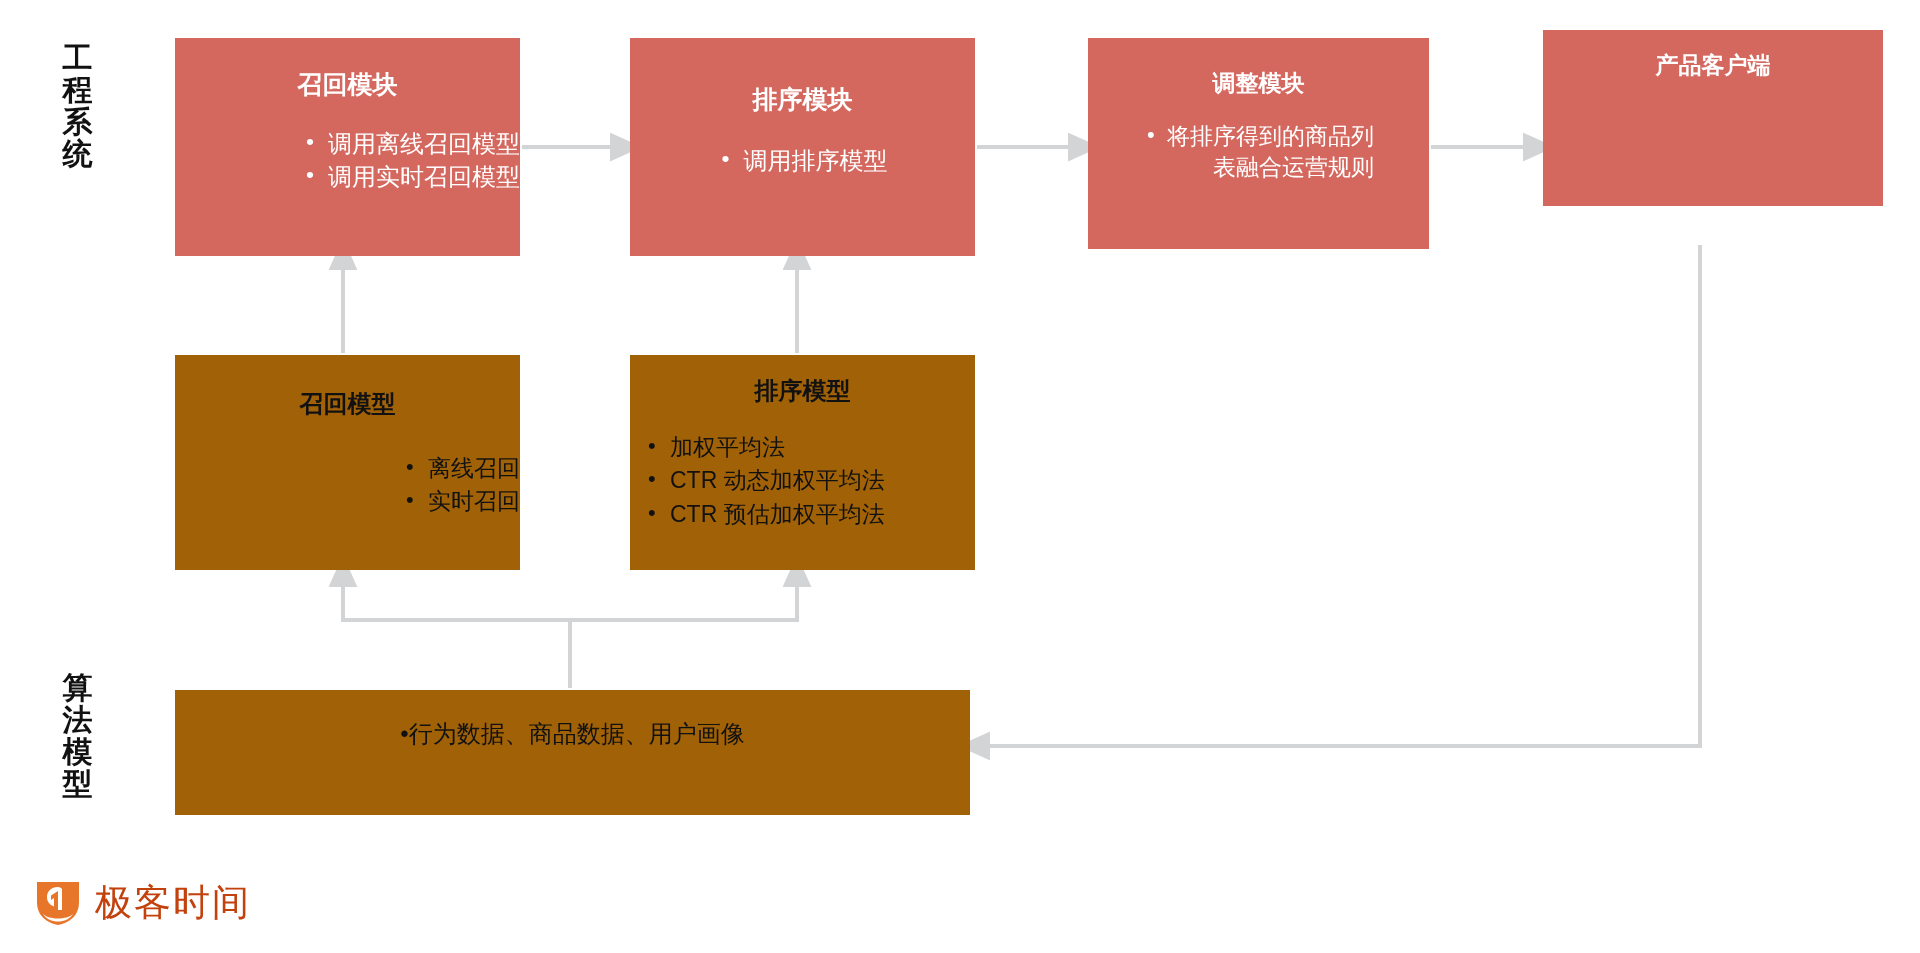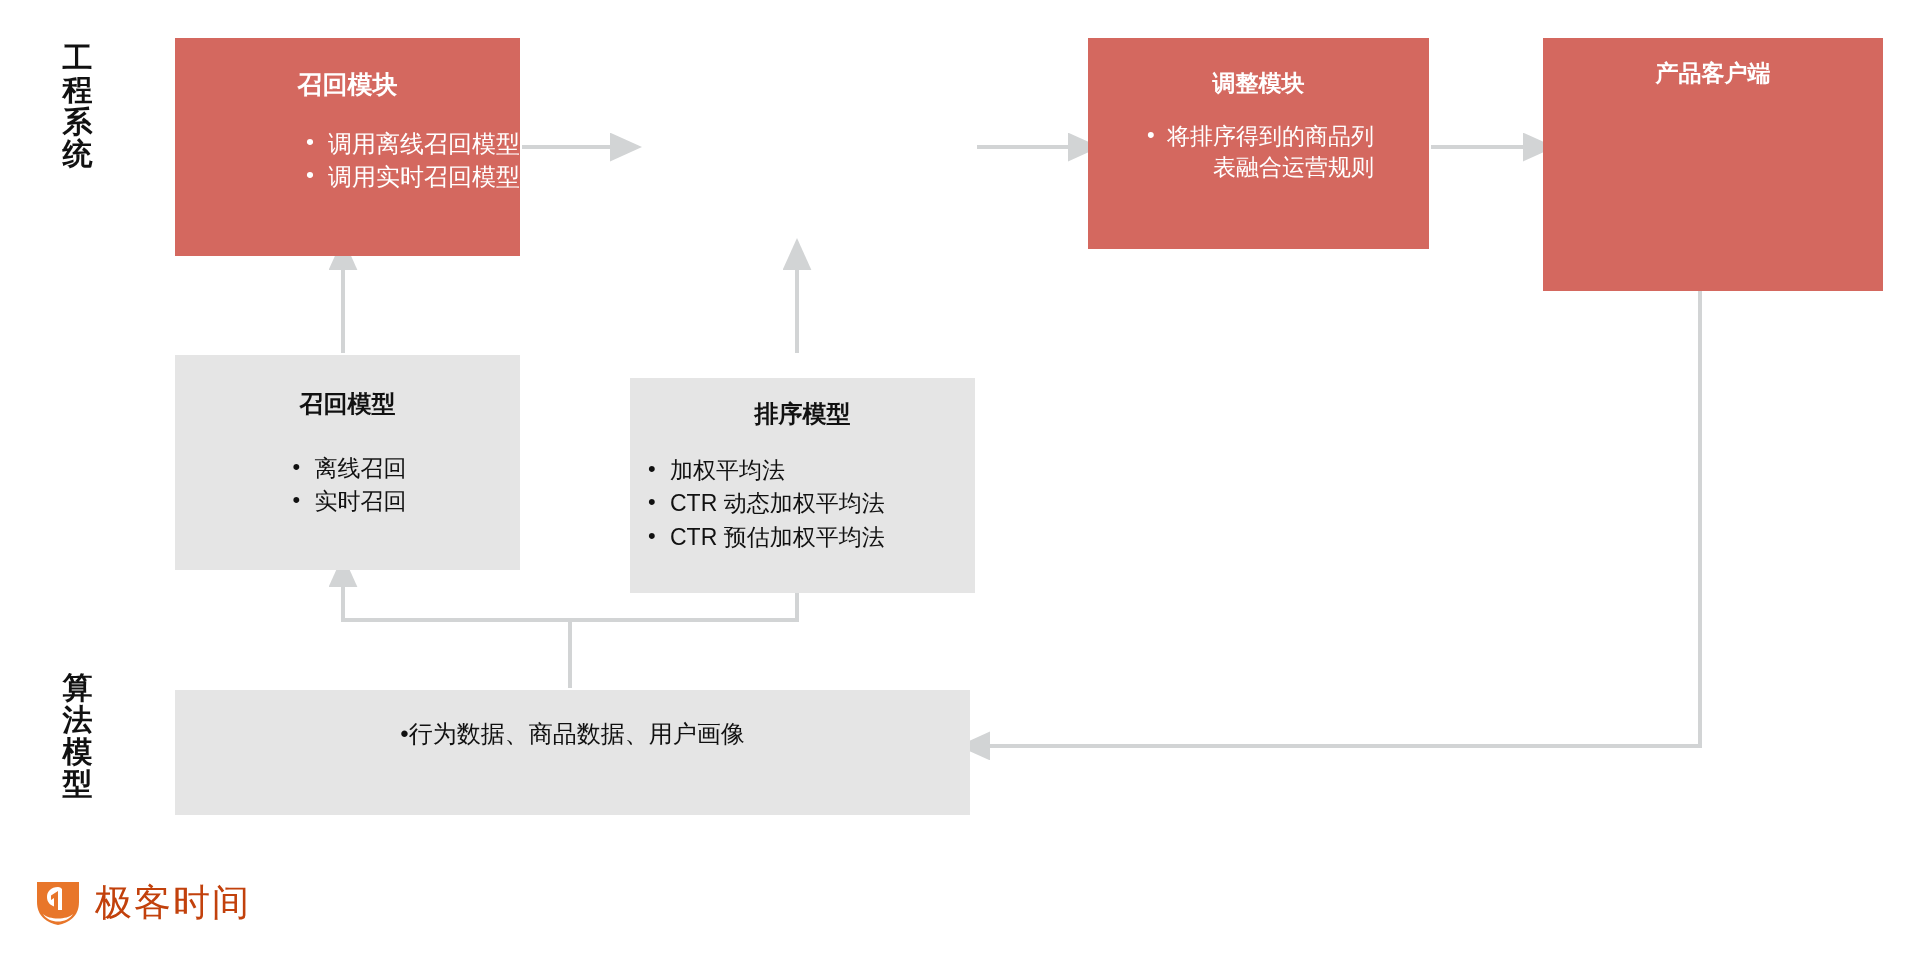--- a/index.html
+++ b/index.html
@@ -49,22 +49,23 @@
     box-sizing: border-box;
     display: flex;
     flex-direction: column;
     align-items: center;
   }
   .box.red {
     background: #d4685f;
     color: #ffffff;
   }
   .box.gray {
-    background: #e5e5e5;
+    background: #a16207;
     color: #111111;
+    align-items: flex-end;
   }
   .box-title {
     font-weight: bold;
     text-align: center;
     width: 100%;
   }
   .bullets {
     list-style: none;
     margin: 0;
     padding: 0;
@@ -104,31 +105,31 @@
   #box-ranking-module .box-title { font-size: 25px; margin-top: 45px; }
   #box-ranking-module .bullets { font-size: 24px; line-height: 1.38; margin-top: 28px; }
 
   
   #box-adjust-module { left: 1088px; top: 38px; width: 341px; height: 211px; }
   #box-adjust-module .box-title { font-size: 23px; margin-top: 30px; }
   #box-adjust-module .bullets { font-size: 23px; line-height: 1.33; margin-top: 22px; }
   #box-adjust-module .bullets li { padding-left: 24px; text-align: right; }
 
   
-  #box-product-client { left: 1543px; top: 38px; width: 340px; height: 253px; }
+  #box-product-client { left: 1543px; top: 30px; width: 340px; height: 176px; }
   #box-product-client .box-title { font-size: 23px; margin-top: 20px; }
   #box-product-client .bullets { font-size: 24px; line-height: 1.28; margin-top: 22px; }
 
   
   #box-recall-model { left: 175px; top: 355px; width: 345px; height: 215px; }
   #box-recall-model .box-title { font-size: 24px; margin-top: 33px; }
   #box-recall-model .bullets { font-size: 23px; line-height: 1.45; margin-top: 32px; }
 
   
-  #box-ranking-model { left: 630px; top: 355px; width: 345px; height: 215px; margin-top: 23px; }
+  #box-ranking-model { left: 630px; top: 355px; width: 345px; height: 215px; }
   #box-ranking-model .box-title { font-size: 24px; margin-top: 20px; }
   #box-ranking-model .bullets { font-size: 23px; line-height: 1.45; margin-top: 24px; align-self: flex-start; margin-left: 14px; }
 
   
   #box-data-features { left: 175px; top: 690px; width: 795px; height: 125px; }
   #box-data-features .box-title { font-size: 25px; margin-top: 22px; }
   #box-data-features .feature-line { font-size: 24px; margin-top: 28px; text-align: center; width: 100%; }
 
   
   #brand-logo {
@@ -193,20 +194,26 @@
 型</div>
 
   <div class="box red" id="box-recall-module">
     <div class="box-title">召回模块</div>
     <ul class="bullets">
       <li>调用离线召回模型</li>
       <li>调用实时召回模型</li>
     </ul>
   </div>
 
+  <div class="box red" id="box-ranking-module">
+    <div class="box-title">排序模块</div>
+    <ul class="bullets">
+      <li>调用排序模型</li>
+    </ul>
+  </div>
 
   <div class="box red" id="box-adjust-module">
     <div class="box-title">调整模块</div>
     <ul class="bullets">
       <li>将排序得到的商品列
 表融合运营规则</li>
     </ul>
   </div>
 
   <div class="box red" id="box-product-client">

